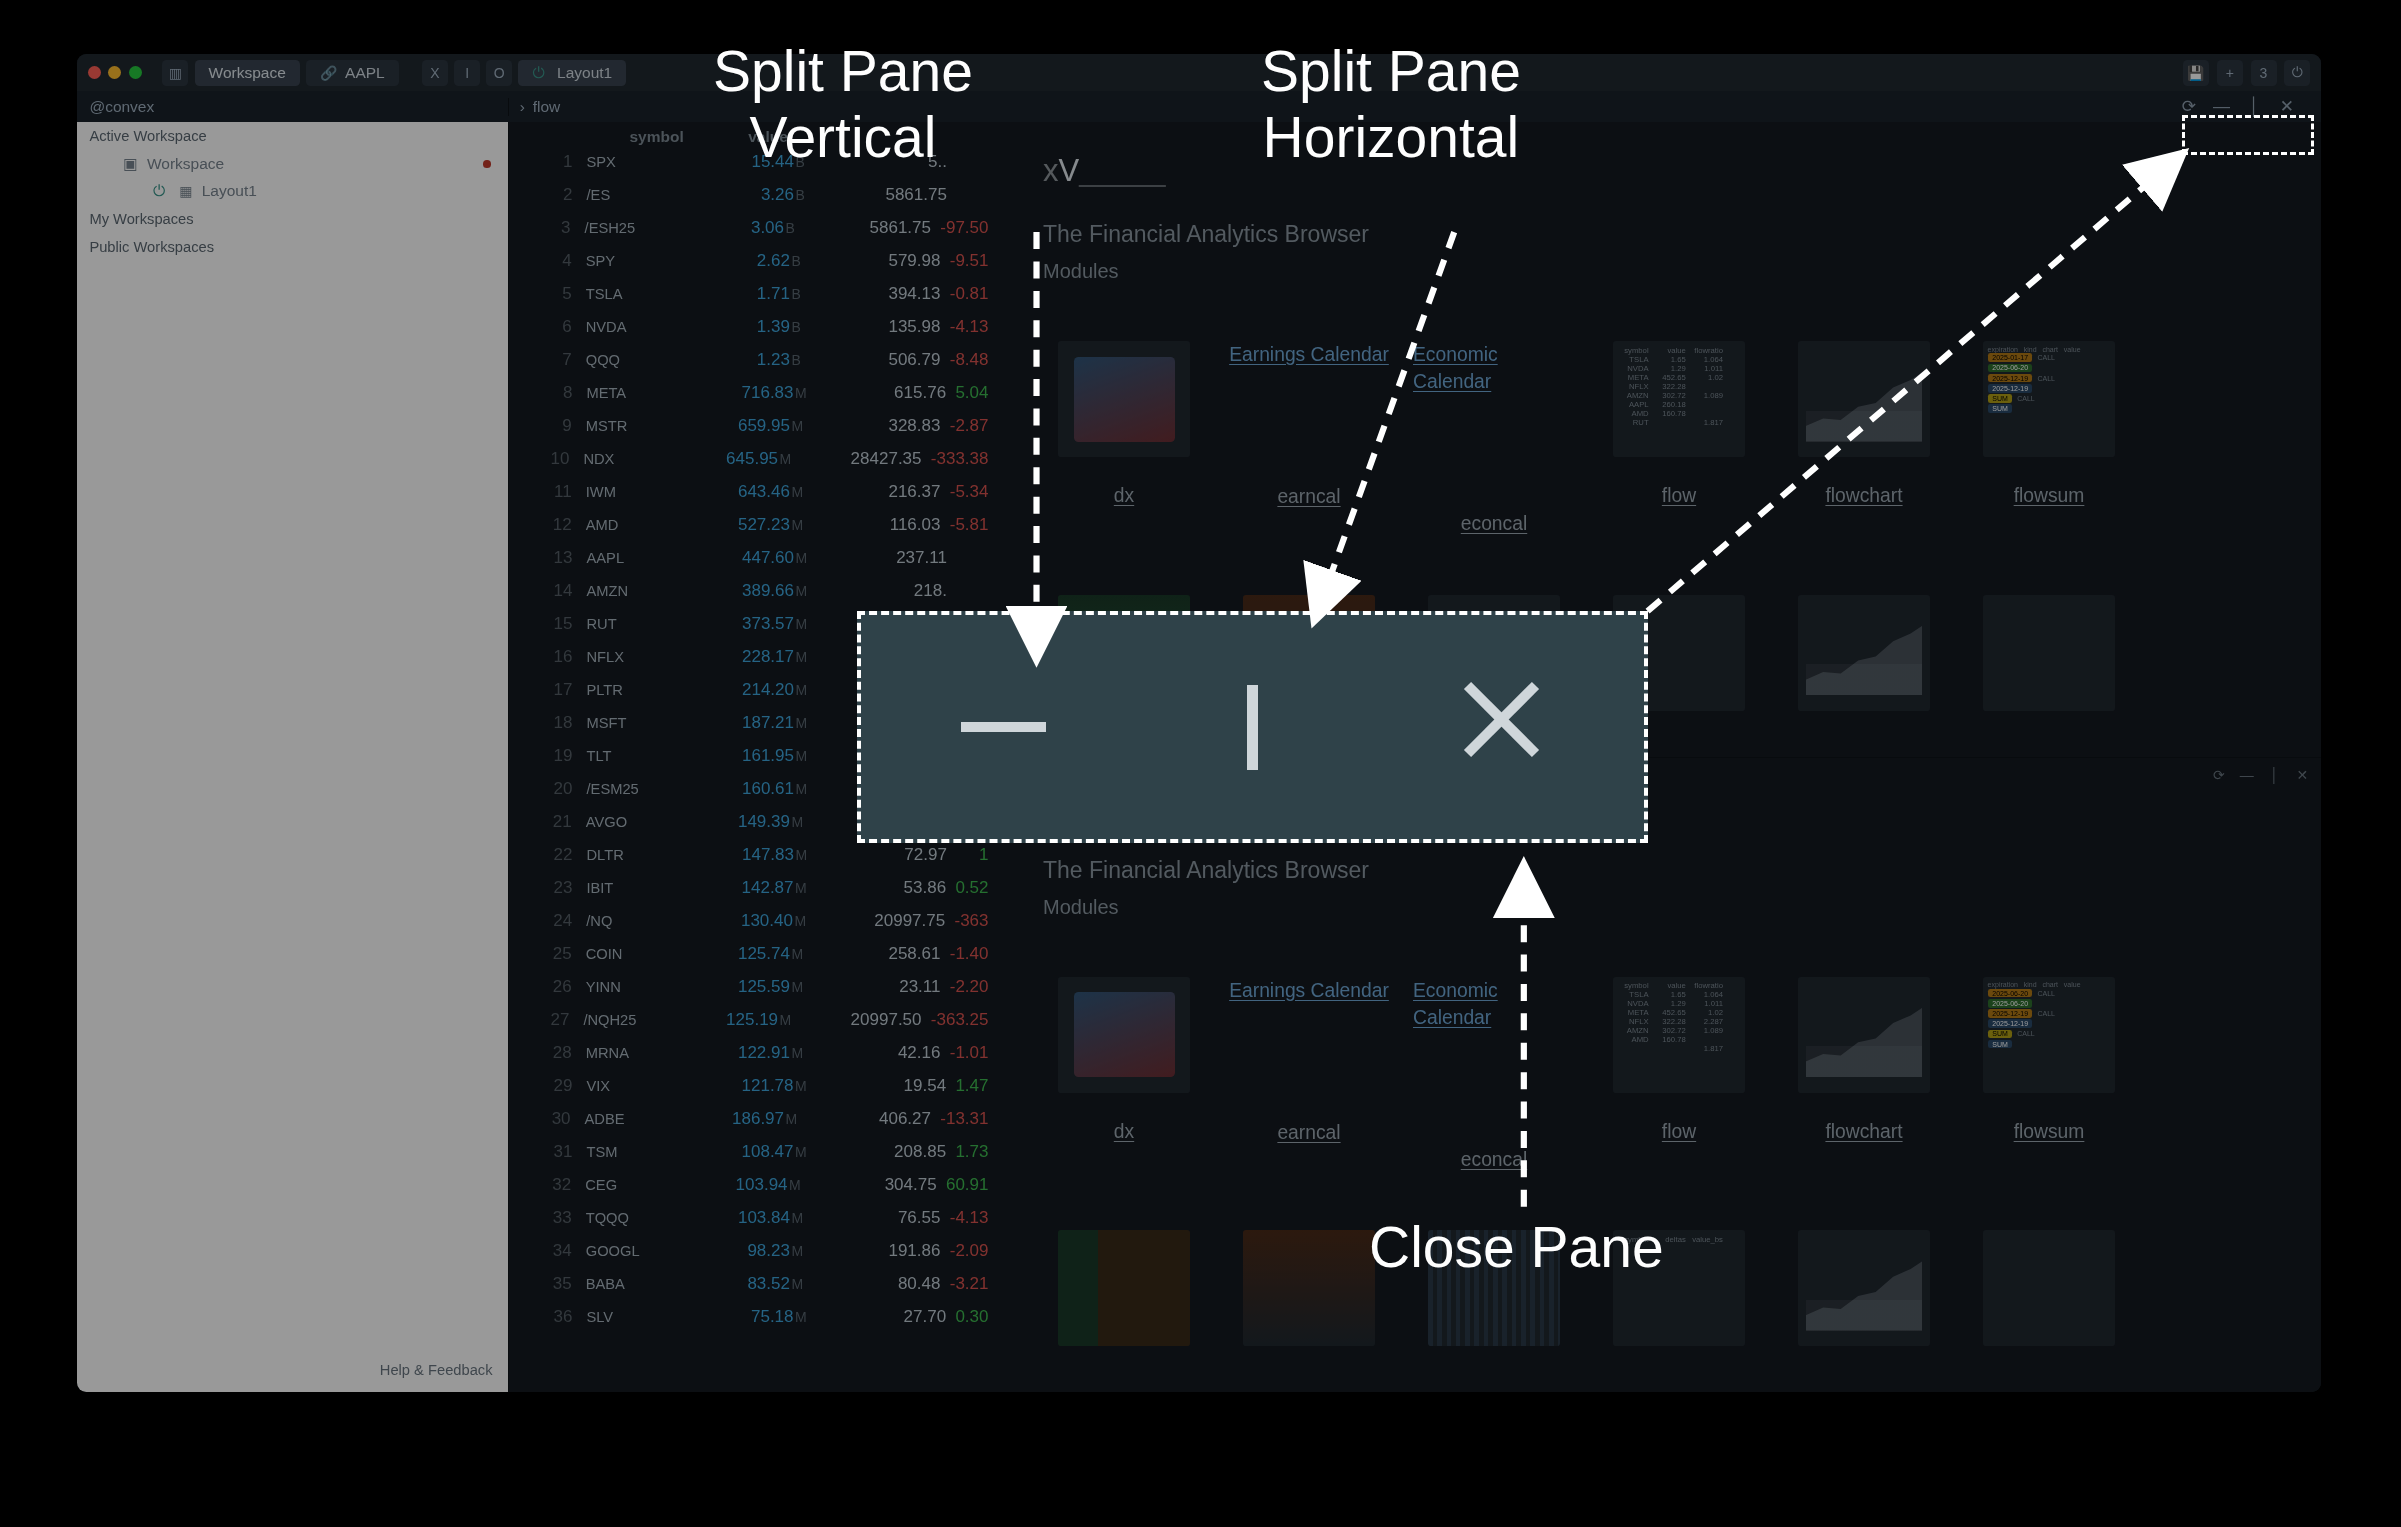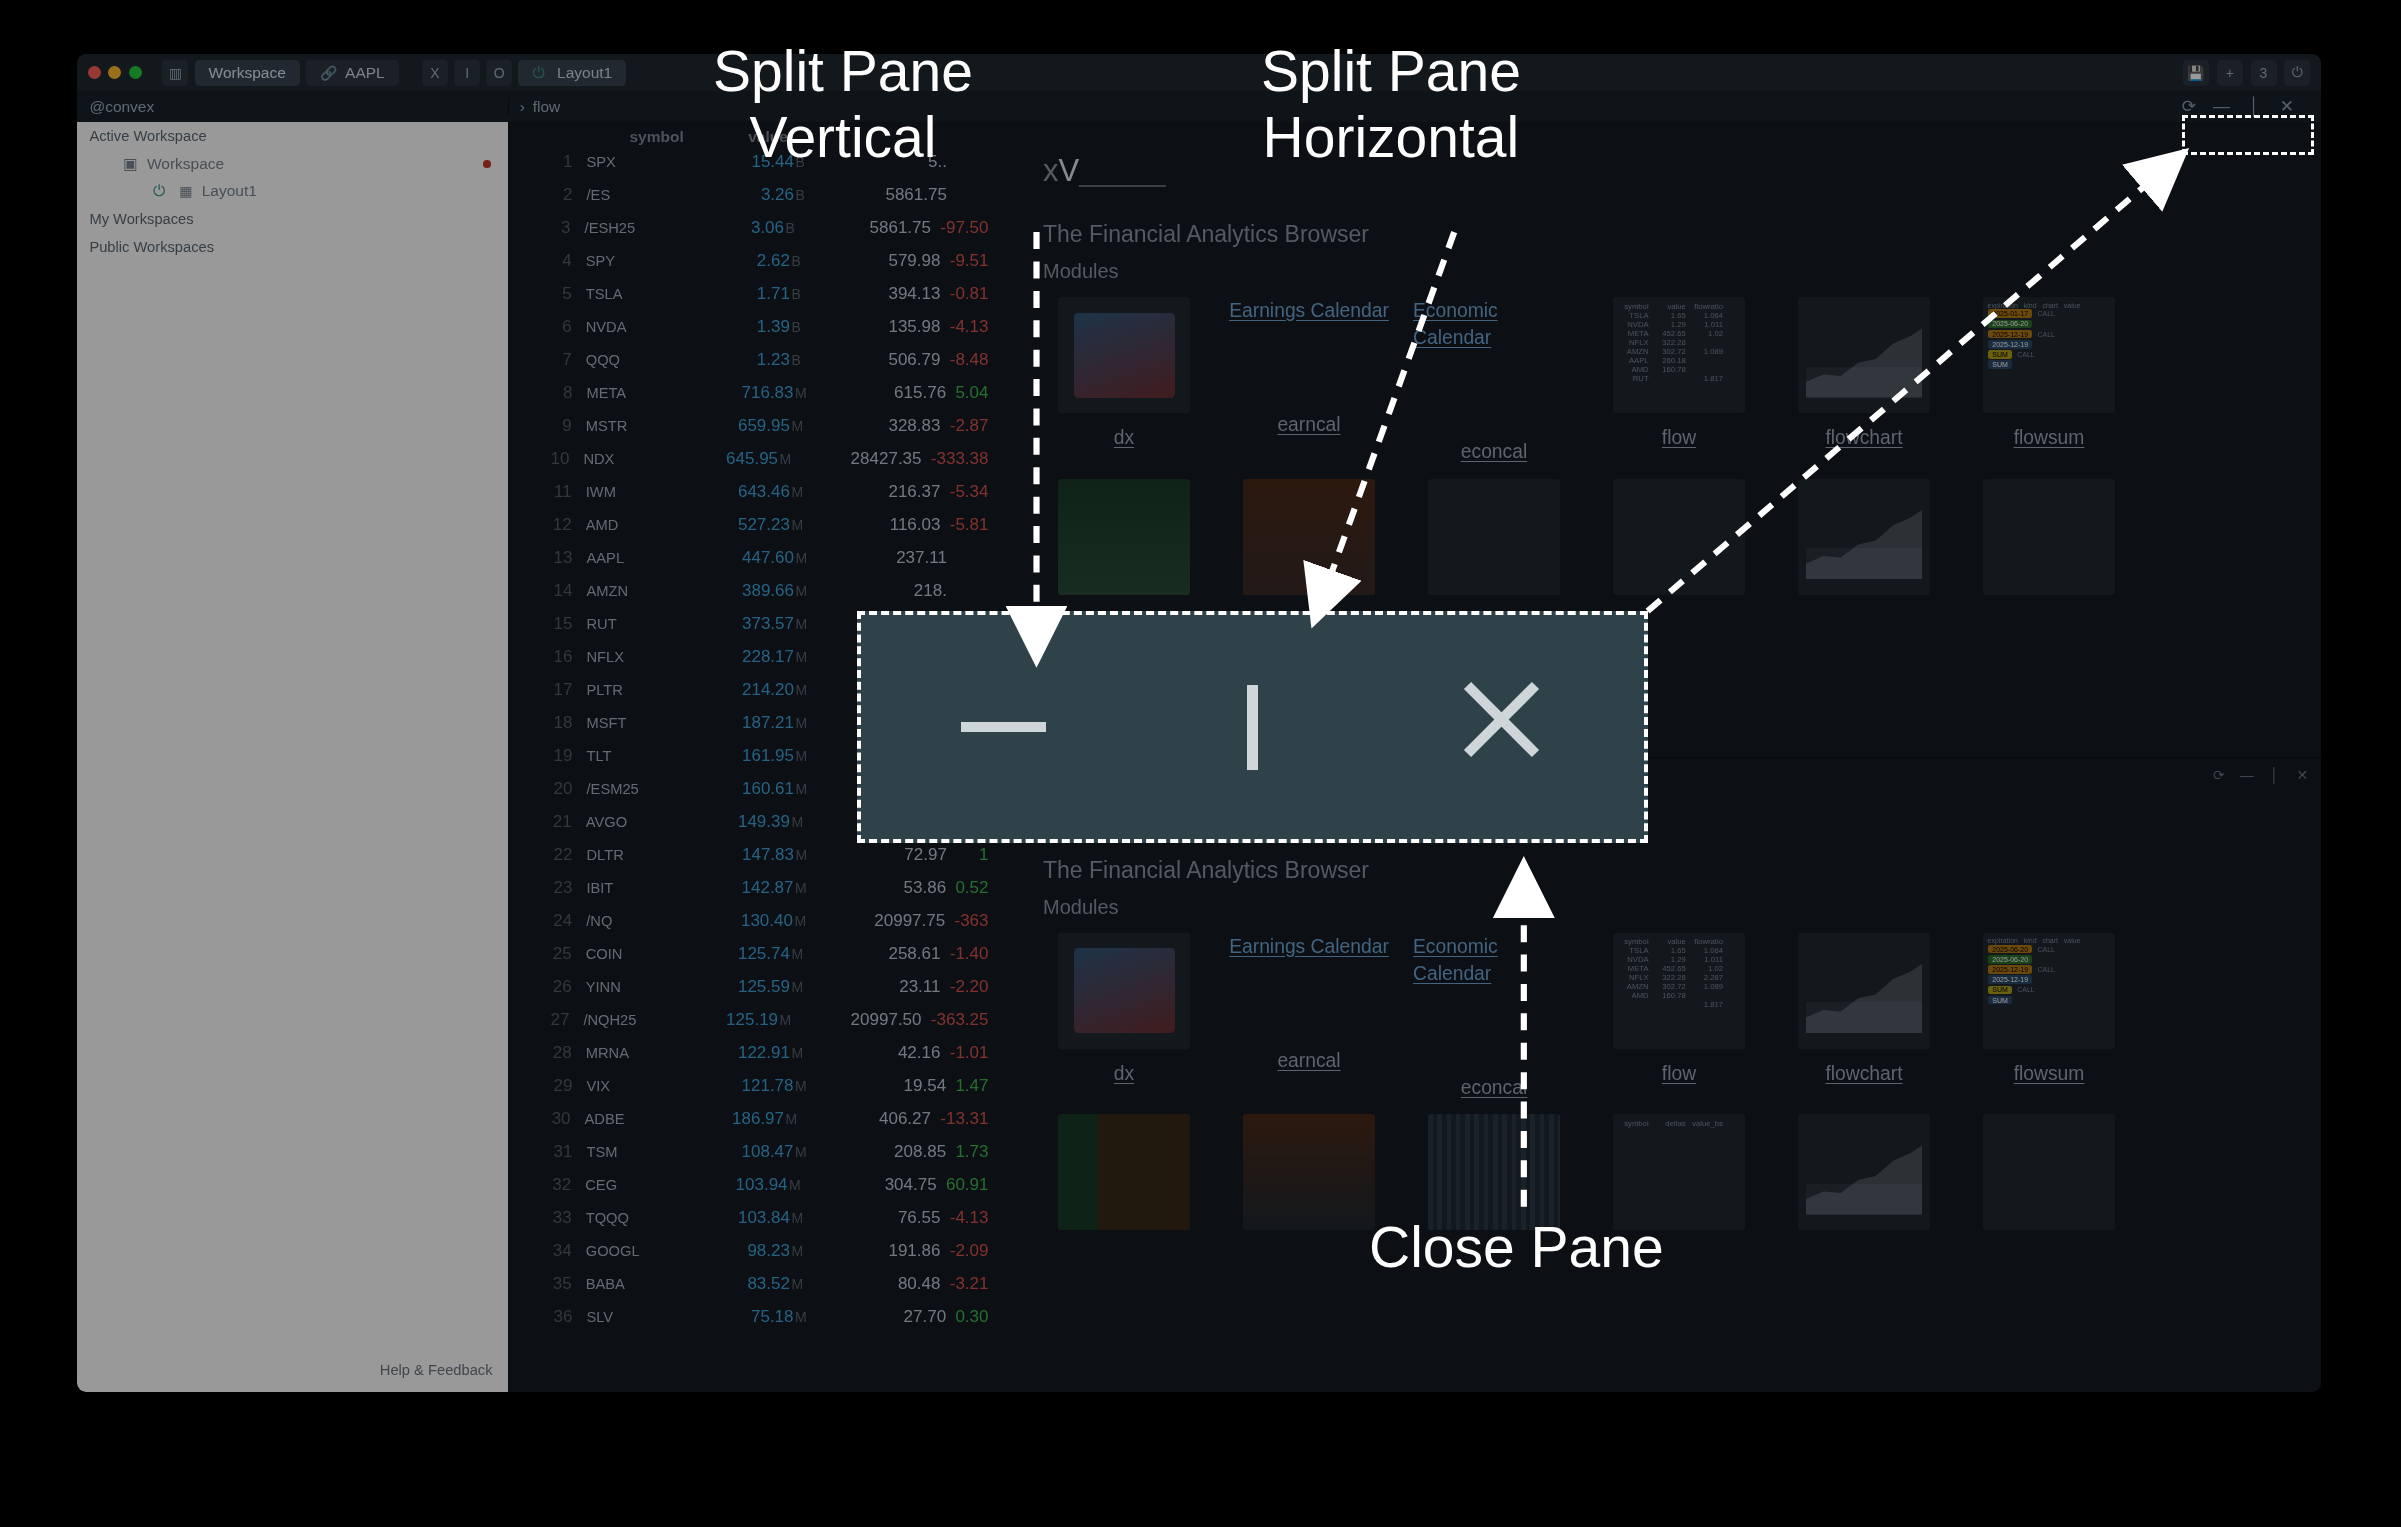--- a/index.html
+++ b/index.html
@@ -88,21 +88,21 @@
   
   
   .right-zone { flex:1; display:flex; flex-direction:column; }
   .home-pane { flex:1; position:relative; padding: 31px 39px 7.7px 39px; color:#8a96a0; overflow:hidden; border-top:0.8px solid #0e1318; }
   .home-pane:first-child { border-top:none; }
   .home-title { color:#dfe6ec; font-size:31px; font-weight:300; margin-bottom:6.2px; }
   .home-sub { color:#8a96a0; font-size:23px; font-weight:300; margin-top:32px; }
   .home-sec { color:#8a96a0; font-size:20px; font-weight:300; margin-top:12px; margin-bottom:14px; }
   
   .mod-row { display:flex; gap:23px; }
-  .mod { width: 162px; display:flex; flex-direction:column; align-items:center; gap:14px; }
+  .mod { width: 162px; display:flex; flex-direction:column; align-items:center; gap:28px;margin-top:44px; }
   .mod-thumb { width:132px; height:116px; background:#202830; border-radius:3.1px; position:relative; overflow:hidden; }
   .mod-label { color:#9ba7b1; font-size:19.3px; text-decoration:underline; text-underline-offset:3.1px; }
   .mod-link-only { color:#6fa7d6; font-size:19.3px; text-decoration:underline; text-underline-offset:3.1px; line-height:1.4; }
   
   
   .th-dx::before { content:""; position:absolute; inset:15.5px 15.5px 15.5px 15.5px;
     background: linear-gradient(160deg, rgba(80,170,255,.35), rgba(255,60,60,.35)); border-radius:4.6px; }
   .th-flow { font-size:7.7px; color:#7f8b94; padding:4.6px;}
   .th-flow .r{display:flex; gap:6.2px;} .th-flow .c{width:31px; text-align:right;}
   .th-chart::before{content:""; position:absolute; left:7.7px; right:7.7px; bottom:15.5px; height:77px;

